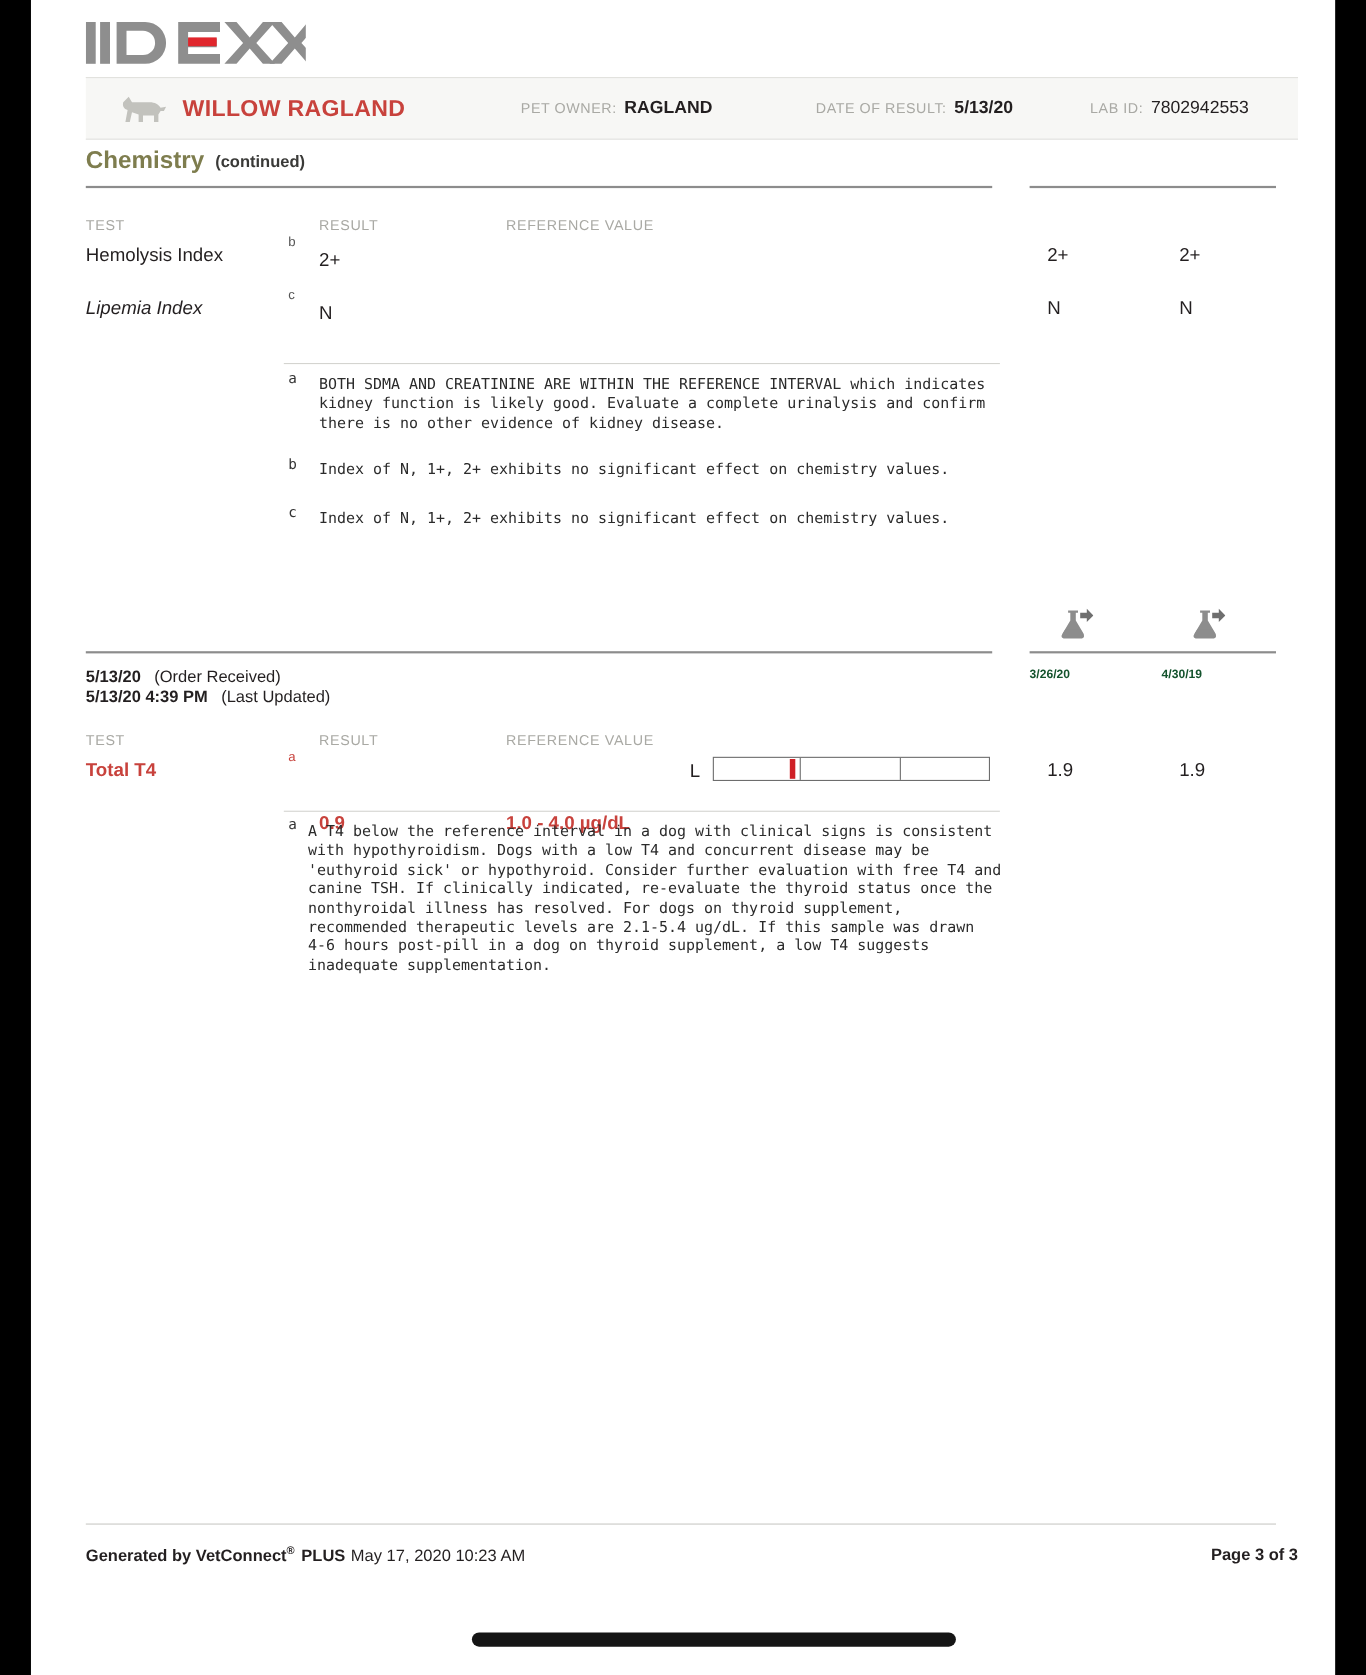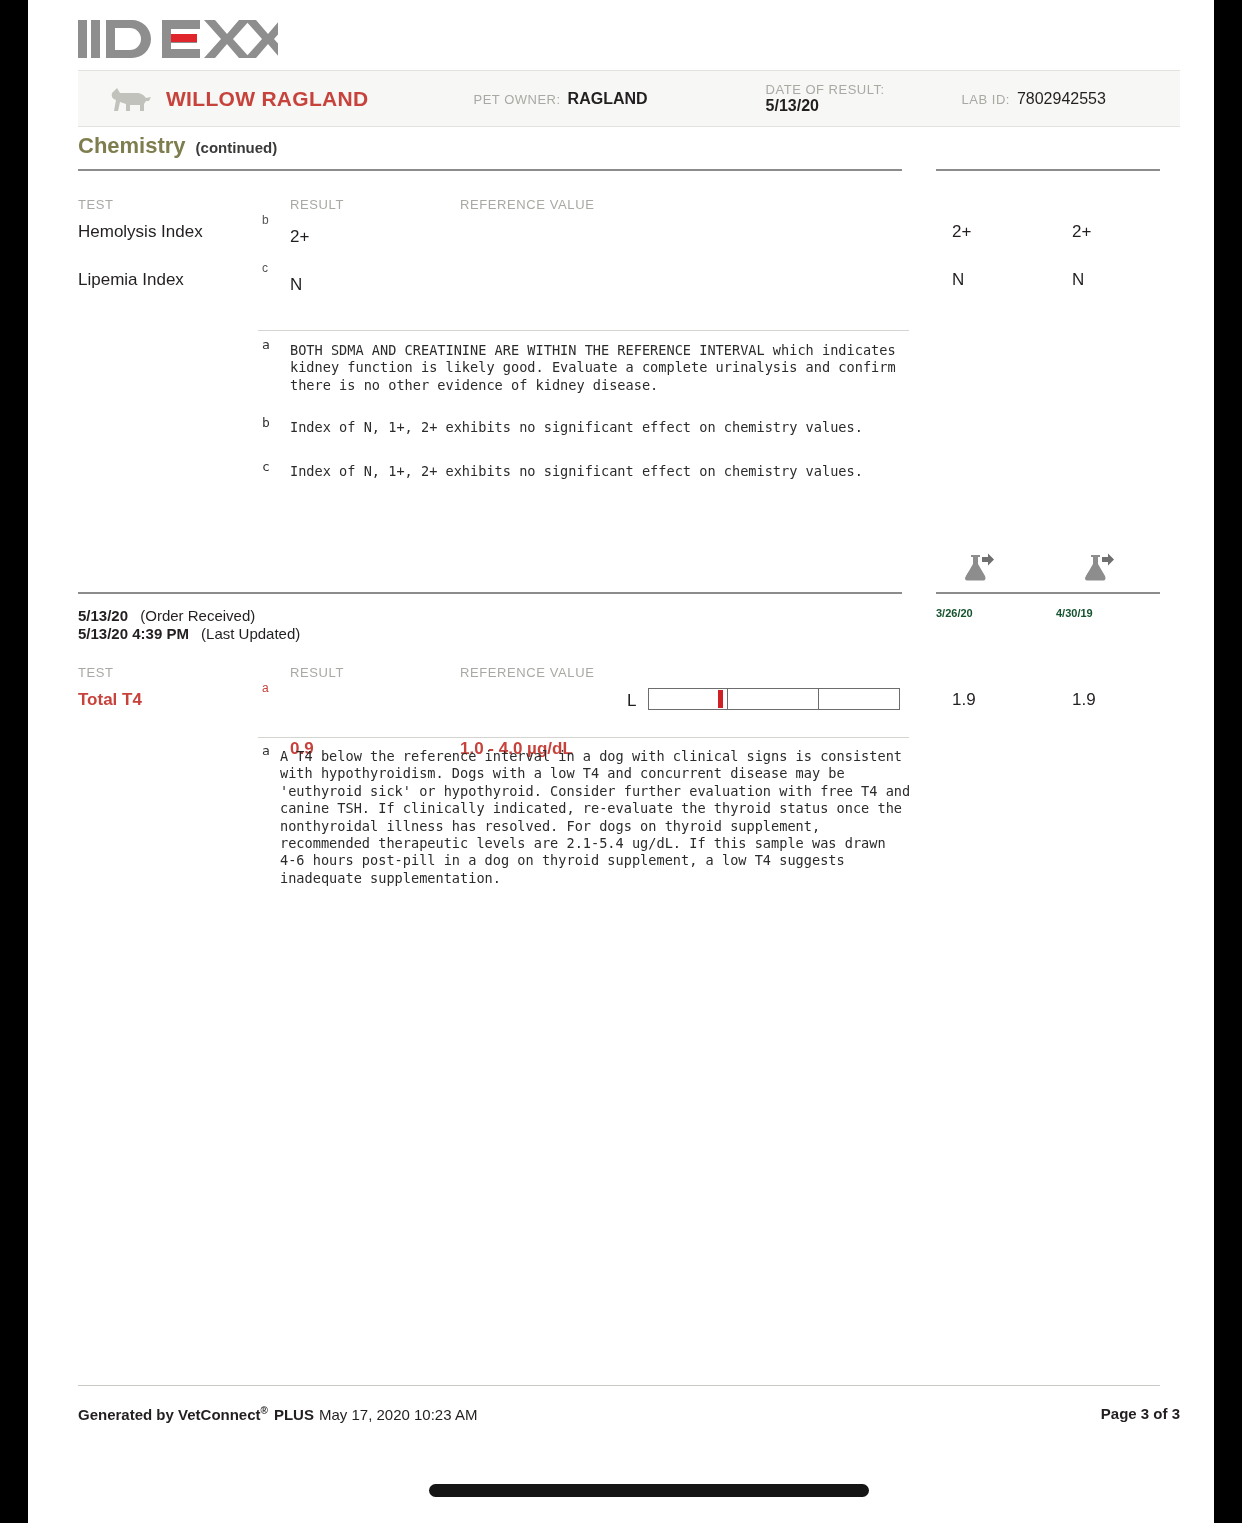--- a/index.html
+++ b/index.html
@@ -82,21 +82,21 @@
     letter-spacing: 0.5px;
     margin-right: 7px;
   }
   .meta-value {
     color: #231f20;
     font-size: 16px;
     font-weight: bold;
   }
   .meta-value.light { font-weight: normal; font-size: 16px; }
   .m-owner { margin-left: 105px; }
-  .m-date  { margin-left: 118px; flex-direction: column; }
+  .m-date  { margin-left: 94px; }
   .m-lab   { margin-left: 70px; }
 
   
   .sec-head {
     position: absolute;
     display: flex;
     align-items: flex-end;
   }
   .sec-title {
     font-size: 22px;
@@ -311,21 +311,21 @@
   <div class="col-head" style="left:50px; top:197px;">TEST</div>
   <div class="col-head" style="left:262px; top:197px;">RESULT</div>
   <div class="col-head" style="left:432px; top:197px;">REFERENCE VALUE</div>
 
   <div class="test-name" style="left:50px; top:222px;">Hemolysis Index</div>
   <div class="sup" style="left:234px; top:213px;">b</div>
   <div class="result-val" style="left:262px; top:227px;">2+</div>
   <div class="hist-val" style="left:924px; top:222px;">2+</div>
   <div class="hist-val" style="left:1044px; top:222px;">2+</div>
 
-  <div class="test-name" style="left:50px; top:270px;">Lipemia Index</div>
+  <div class="test-name" style="left:50px; top:270px;font-style:italic;">Lipemia Index</div>
   <div class="sup" style="left:234px; top:261px;">c</div>
   <div class="result-val" style="left:262px; top:275px;">N</div>
   <div class="hist-val" style="left:924px; top:270px;">N</div>
   <div class="hist-val" style="left:1044px; top:270px;">N</div>
 
   <div class="thin-rule" style="left:230px; top:330px; width:651px;"></div>
 
   <div class="fn-letter" style="left:234px; top:337px;">a</div>
   <div class="fn-text" style="left:262px; top:342px;">BOTH SDMA AND CREATININE ARE WITHIN THE REFERENCE INTERVAL which indicates
 kidney function is likely good. Evaluate a complete urinalysis and confirm

